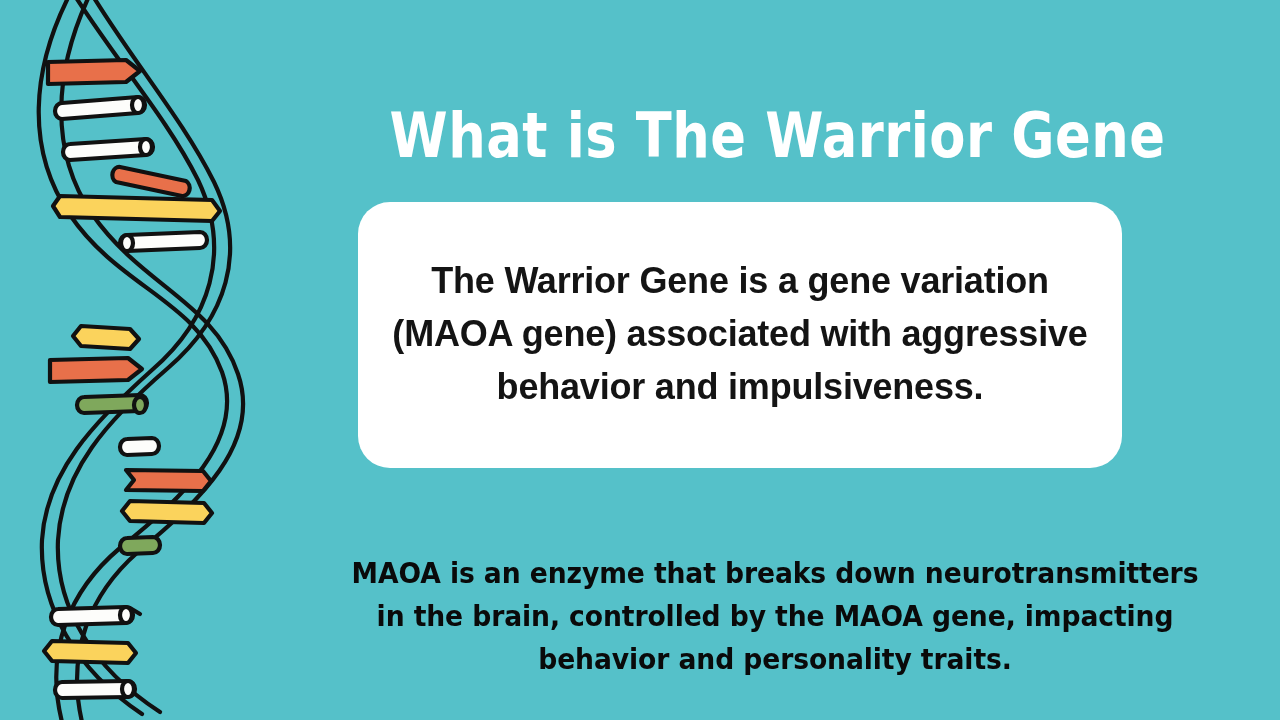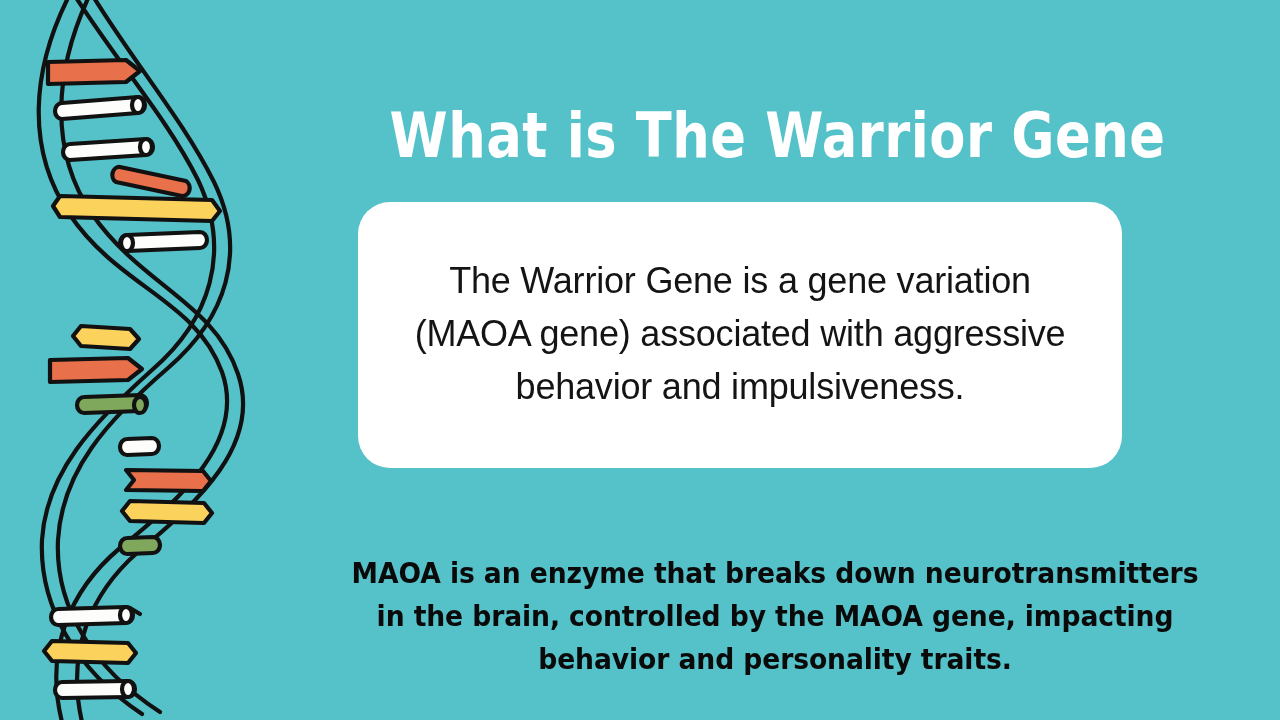--- a/index.html
+++ b/index.html
@@ -67,21 +67,21 @@
     border-radius: 32px;
     box-sizing: border-box;
     display: flex;
     align-items: center;
     justify-content: center;
     padding: 6px 34px 10px 34px;
   }
   #info-card-text {
     color: #141414;
     font-family: "Liberation Sans", sans-serif;
-    font-weight: 400;
+    font-weight: 700;
     font-size: 36px;
     line-height: 53px;
     text-align: center;
     letter-spacing: -0.2px;
   }
 
   
   #caption {
     position: absolute;
     left: 275px;

